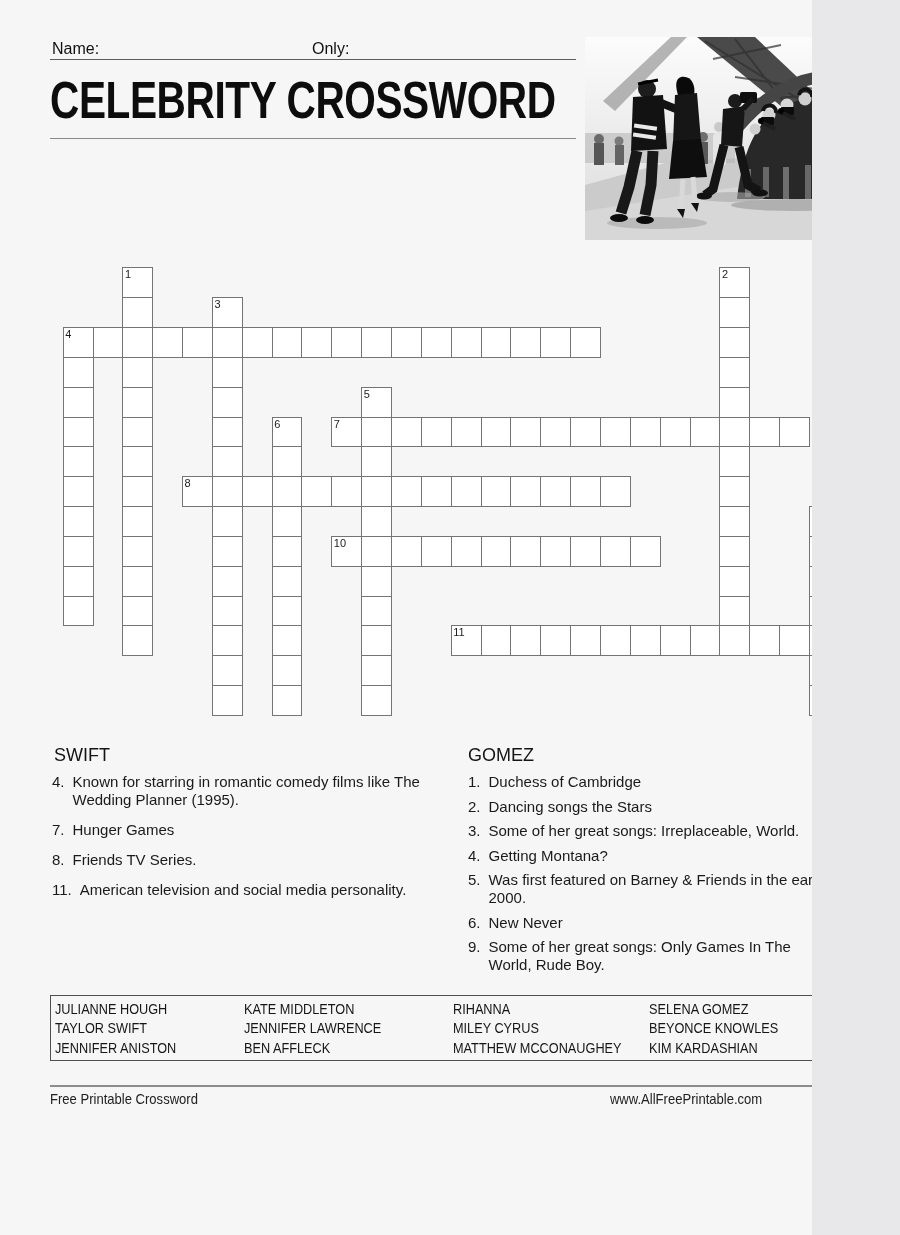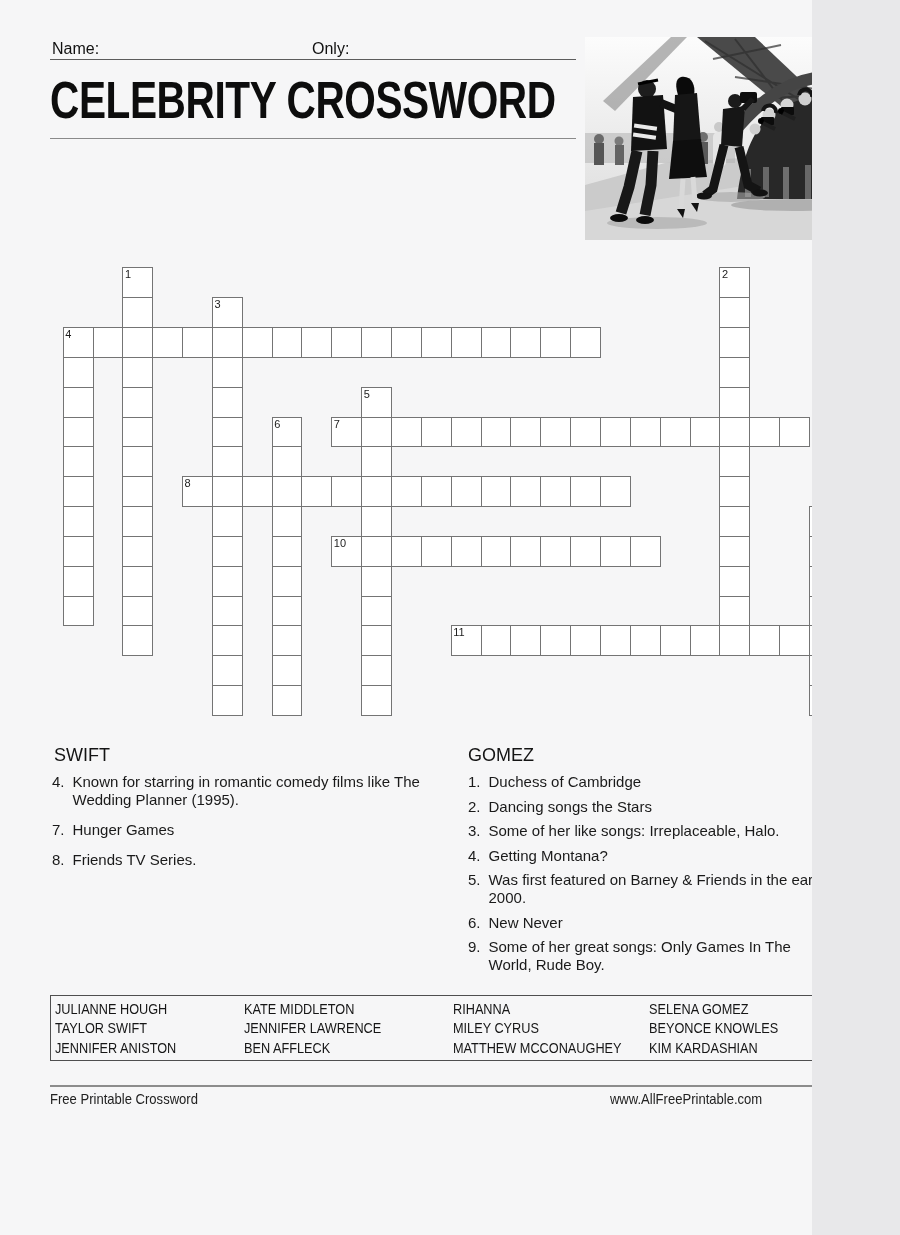--- a/index.html
+++ b/index.html
@@ -293,35 +293,39 @@
         <span class="clue-text">Known for starring in romantic comedy films like The Wedding Planner (1995).</span>
       </div>
       <div class="clue">
         <span class="clue-num">7.</span>
         <span class="clue-text">Hunger Games</span>
       </div>
       <div class="clue">
         <span class="clue-num">8.</span>
         <span class="clue-text">Friends TV Series.</span>
       </div>
+      <div class="clue">
+        <span class="clue-num">11.</span>
+        <span class="clue-text">American television and social media personality.</span>
+      </div>
     </div>
 
   <div class="section-h" style="left:468px;top:745px;">GOMEZ</div>
   <div class="clues down-list" style="left:468px;top:773px;">
       <div class="clue">
         <span class="clue-num">1.</span>
         <span class="clue-text">Duchess of Cambridge</span>
       </div>
       <div class="clue">
         <span class="clue-num">2.</span>
         <span class="clue-text">Dancing songs the Stars</span>
       </div>
       <div class="clue">
         <span class="clue-num">3.</span>
-        <span class="clue-text">Some of her like songs: Irreplaceable, Halo.</span>
+        <span class="clue-text">Some of her great songs: Irreplaceable, World.</span>
       </div>
       <div class="clue">
         <span class="clue-num">4.</span>
         <span class="clue-text">Getting Montana?</span>
       </div>
       <div class="clue">
         <span class="clue-num">5.</span>
         <span class="clue-text">Was first featured on Barney &amp; Friends in the early 2000.</span>
       </div>
       <div class="clue">

